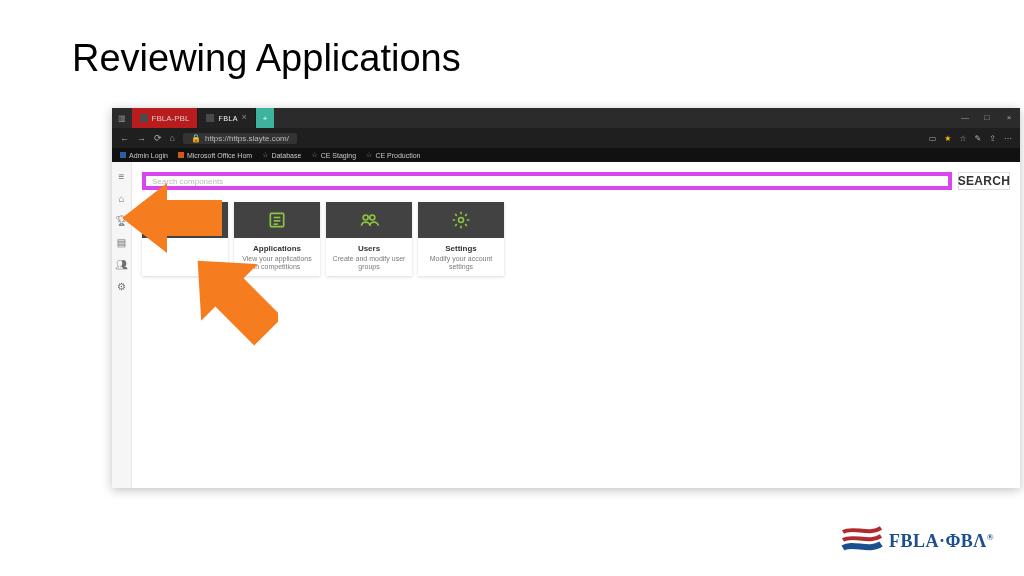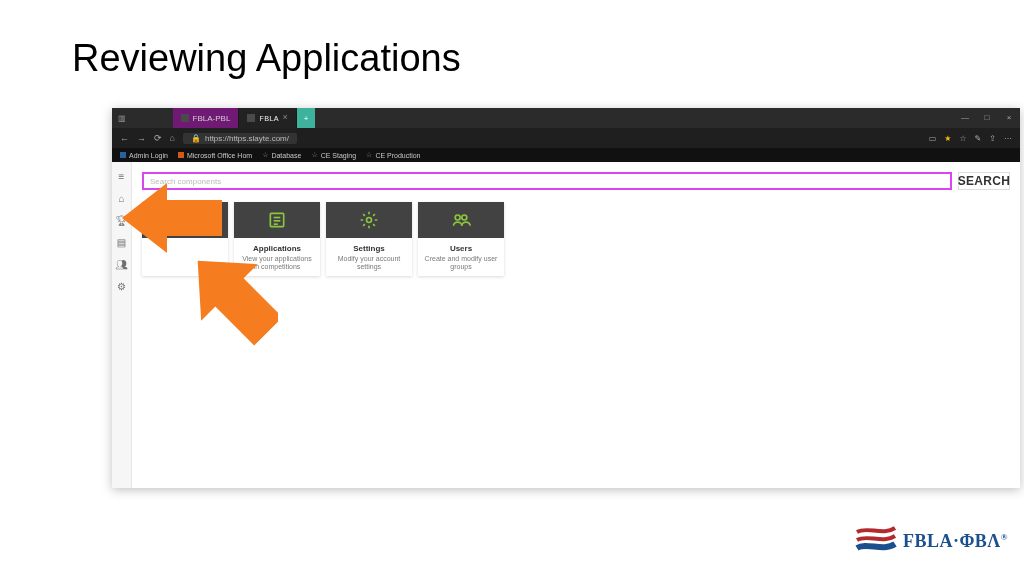--- a/index.html
+++ b/index.html
@@ -45,21 +45,21 @@
     padding: 0 6px;
     color: #9b9b9b;
   }
   .tab {
     display: flex;
     align-items: center;
     padding: 0 8px;
     gap: 4px;
     border-right: 1px solid #1a1a1a;
   }
-  .tab.inactive { background: #701a75; color: #d0d0d0; margin-left: 41px; }
+  .tab.inactive { background: #b91c1c; color: #d0d0d0; }
   .tab.active   { background: #222222; color: #e8e8e8; font-family: Liberation Mono, monospace; }
   .tab .favicon {
     width: 8px; height: 8px; background: #4a4a4a;
   }
   .tab .close { color: #888; font-size: 9px; }
   .tab-add {
     width: 18px;
     background: #3db39e;
     display:flex; align-items:center; justify-content:center;
     color:#fff;
@@ -132,21 +132,21 @@
     padding: 10px;
     background: #fff;
   }
   .search-row {
     display: flex;
     gap: 6px;
     margin-bottom: 12px;
   }
   .search-input {
     flex: 1;
-    border: 2px solid #d946ef;
+    border: 4px solid #d946ef;
     height: 18px;
     font-size: 8px;
     padding: 0 6px;
     color: #bbb;
     display:flex; align-items:center;
   }
   .search-btn {
     width: 52px;
     height: 18px;
     border: 1px solid #ddd;
@@ -194,21 +194,21 @@
   
   .arrow {
     position: absolute;
     fill: #f57c1f;
   }
 
   
   .logo-wrap {
     position: absolute;
     bottom: 16px;
-    right: 16px;
+    right: 30px;
     display: flex;
     align-items: center;
     gap: 6px;
   }
   .logo-text {
     font-family: "Times New Roman", serif;
     color: #1c4f8d;
     font-weight: 600;
     font-size: 18px;
     letter-spacing: .5px;
@@ -328,42 +328,42 @@
           </div>
           <div class="card-body">
             <div class="card-title">Applications</div>
             <div class="card-desc">View your applications in competitions</div>
           </div>
         </div>
 
         <div class="card">
           <div class="card-top">
             <svg viewBox="0 0 24 24">
-              <circle cx="12" cy="12" r="3" fill="none" stroke="#8bc53f" stroke-width="2"></circle>
-              <path d="M12 2v3M12 19v3M2 12h3M19 12h3M5 5l2 2M17 17l2 2M19 5l-2 2M5 19l2-2" stroke="#8bc53f" stroke-width="2"></path>
-            </svg>
-          </div>
-          <div class="card-body">
-            <div class="card-title">Settings</div>
-            <div class="card-desc">Modify your account settings</div>
-          </div>
-        </div>
-
-        <div class="card">
-          <div class="card-top">
-            <svg viewBox="0 0 24 24">
               <circle cx="8" cy="9" r="3" fill="none" stroke="#8bc53f" stroke-width="2"></circle>
               <circle cx="16" cy="9" r="3" fill="none" stroke="#8bc53f" stroke-width="2"></circle>
               <path d="M3 19c0-2.5 2.2-4.5 5-4.5s5 2 5 4.5" fill="none" stroke="#8bc53f" stroke-width="2"></path>
               <path d="M13 19c0-2.5 2.2-4.5 5-4.5s5 2 5 4.5" fill="none" stroke="#8bc53f" stroke-width="2"></path>
             </svg>
           </div>
           <div class="card-body">
             <div class="card-title">Users</div>
             <div class="card-desc">Create and modify user groups</div>
+          </div>
+        </div>
+
+        <div class="card">
+          <div class="card-top">
+            <svg viewBox="0 0 24 24">
+              <circle cx="12" cy="12" r="3" fill="none" stroke="#8bc53f" stroke-width="2"></circle>
+              <path d="M12 2v3M12 19v3M2 12h3M19 12h3M5 5l2 2M17 17l2 2M19 5l-2 2M5 19l2-2" stroke="#8bc53f" stroke-width="2"></path>
+            </svg>
+          </div>
+          <div class="card-body">
+            <div class="card-title">Settings</div>
+            <div class="card-desc">Modify your account settings</div>
           </div>
         </div>
       </div>
     </div>
   </div>
 </div>
 
 <svg class="arrow" style="left:122px; top:178px; width:100px; height:80px;" viewBox="0 0 100 80">
   <polygon points="0,40 45,5 45,22 100,22 100,58 45,58 45,75"></polygon>
 </svg>

